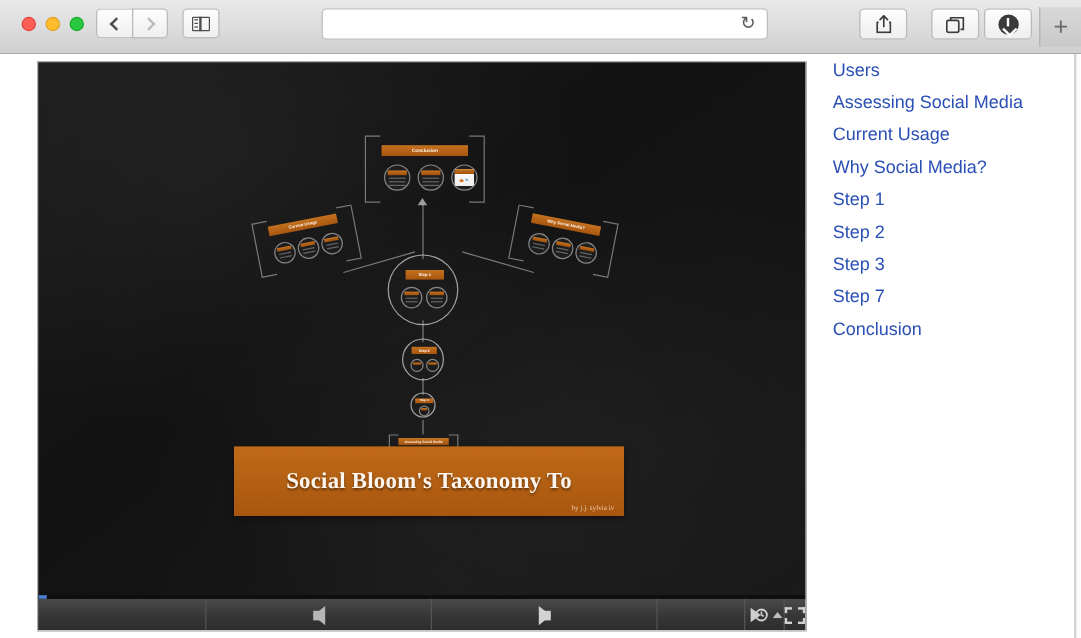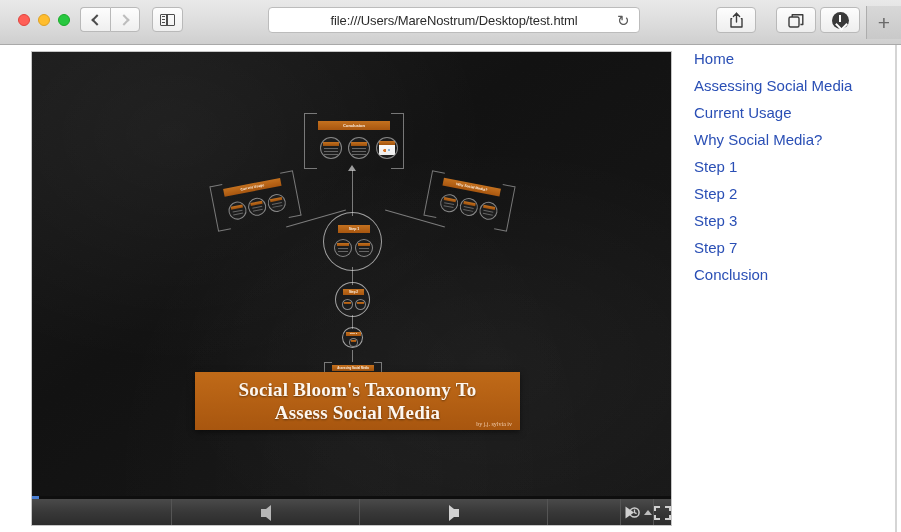--- a/index.html
+++ b/index.html
@@ -217,21 +217,20 @@
       <span class="chev l"></span>
     </div>
     <div class="navbtn fwd">
       <span class="chev r"></span>
     </div>
     <div class="navbtn side">
       <span class="sideglyph"></span>
     </div>
 
     <div class="urlbar">
-      <span class="url">file:///Users/MareNostrum/Desktop/test.html</span>
       <span class="reload">↻</span>
     </div>
 
     <div class="tbtn share">
       <svg width="13" height="16" viewBox="0 0 13 16">
         <path d="M6.5 1.2 L3.4 4.4 M6.5 1.2 L9.6 4.4 M6.5 1.2 L6.5 10" stroke="#3c3c3c" stroke-width="1.4" fill="none" stroke-linecap="round"></path>
         <path d="M2.2 6.6 L1 6.6 L1 15 L12 15 L12 6.6 L10.8 6.6" stroke="#3c3c3c" stroke-width="1.4" fill="none" stroke-linejoin="round"></path>
       </svg>
     </div>
     <div class="tbtn tabs">
@@ -395,21 +394,20 @@
             <div class="bar"></div>
           </div>
           <div class="minicirc" style="left:37px; top:14px; width:13px; height:13px;">
             <div class="bar"></div>
           </div>
         </div>
 
         <div class="titlebox">
           <div class="ttl">
             <span>Social Bloom's Taxonomy To</span><br>
-            <span>Assess Social Media</span>
           </div>
           <div class="byline">by j.j. sylvia iv</div>
         </div>
       </div>
 
       <div class="player">
         <div class="progress">
           <div class="fill"></div>
         </div>
         <div class="seg" style="left:0; width:140px;"></div>
@@ -436,21 +434,21 @@
               <i></i>
               <i></i>
               <i></i>
               <i></i>
             </span>
         </div>
       </div>
     </div>
 
     <div class="navlist">
-      <a href="#">Home</a>
+      <a href="#">Users</a>
       <a href="#">Assessing Social Media</a>
       <a href="#">Current Usage</a>
       <a href="#">Why Social Media?</a>
       <a href="#">Step 1</a>
       <a href="#">Step 2</a>
       <a href="#">Step 3</a>
       <a href="#">Step 7</a>
       <a href="#">Conclusion</a>
     </div>
 

